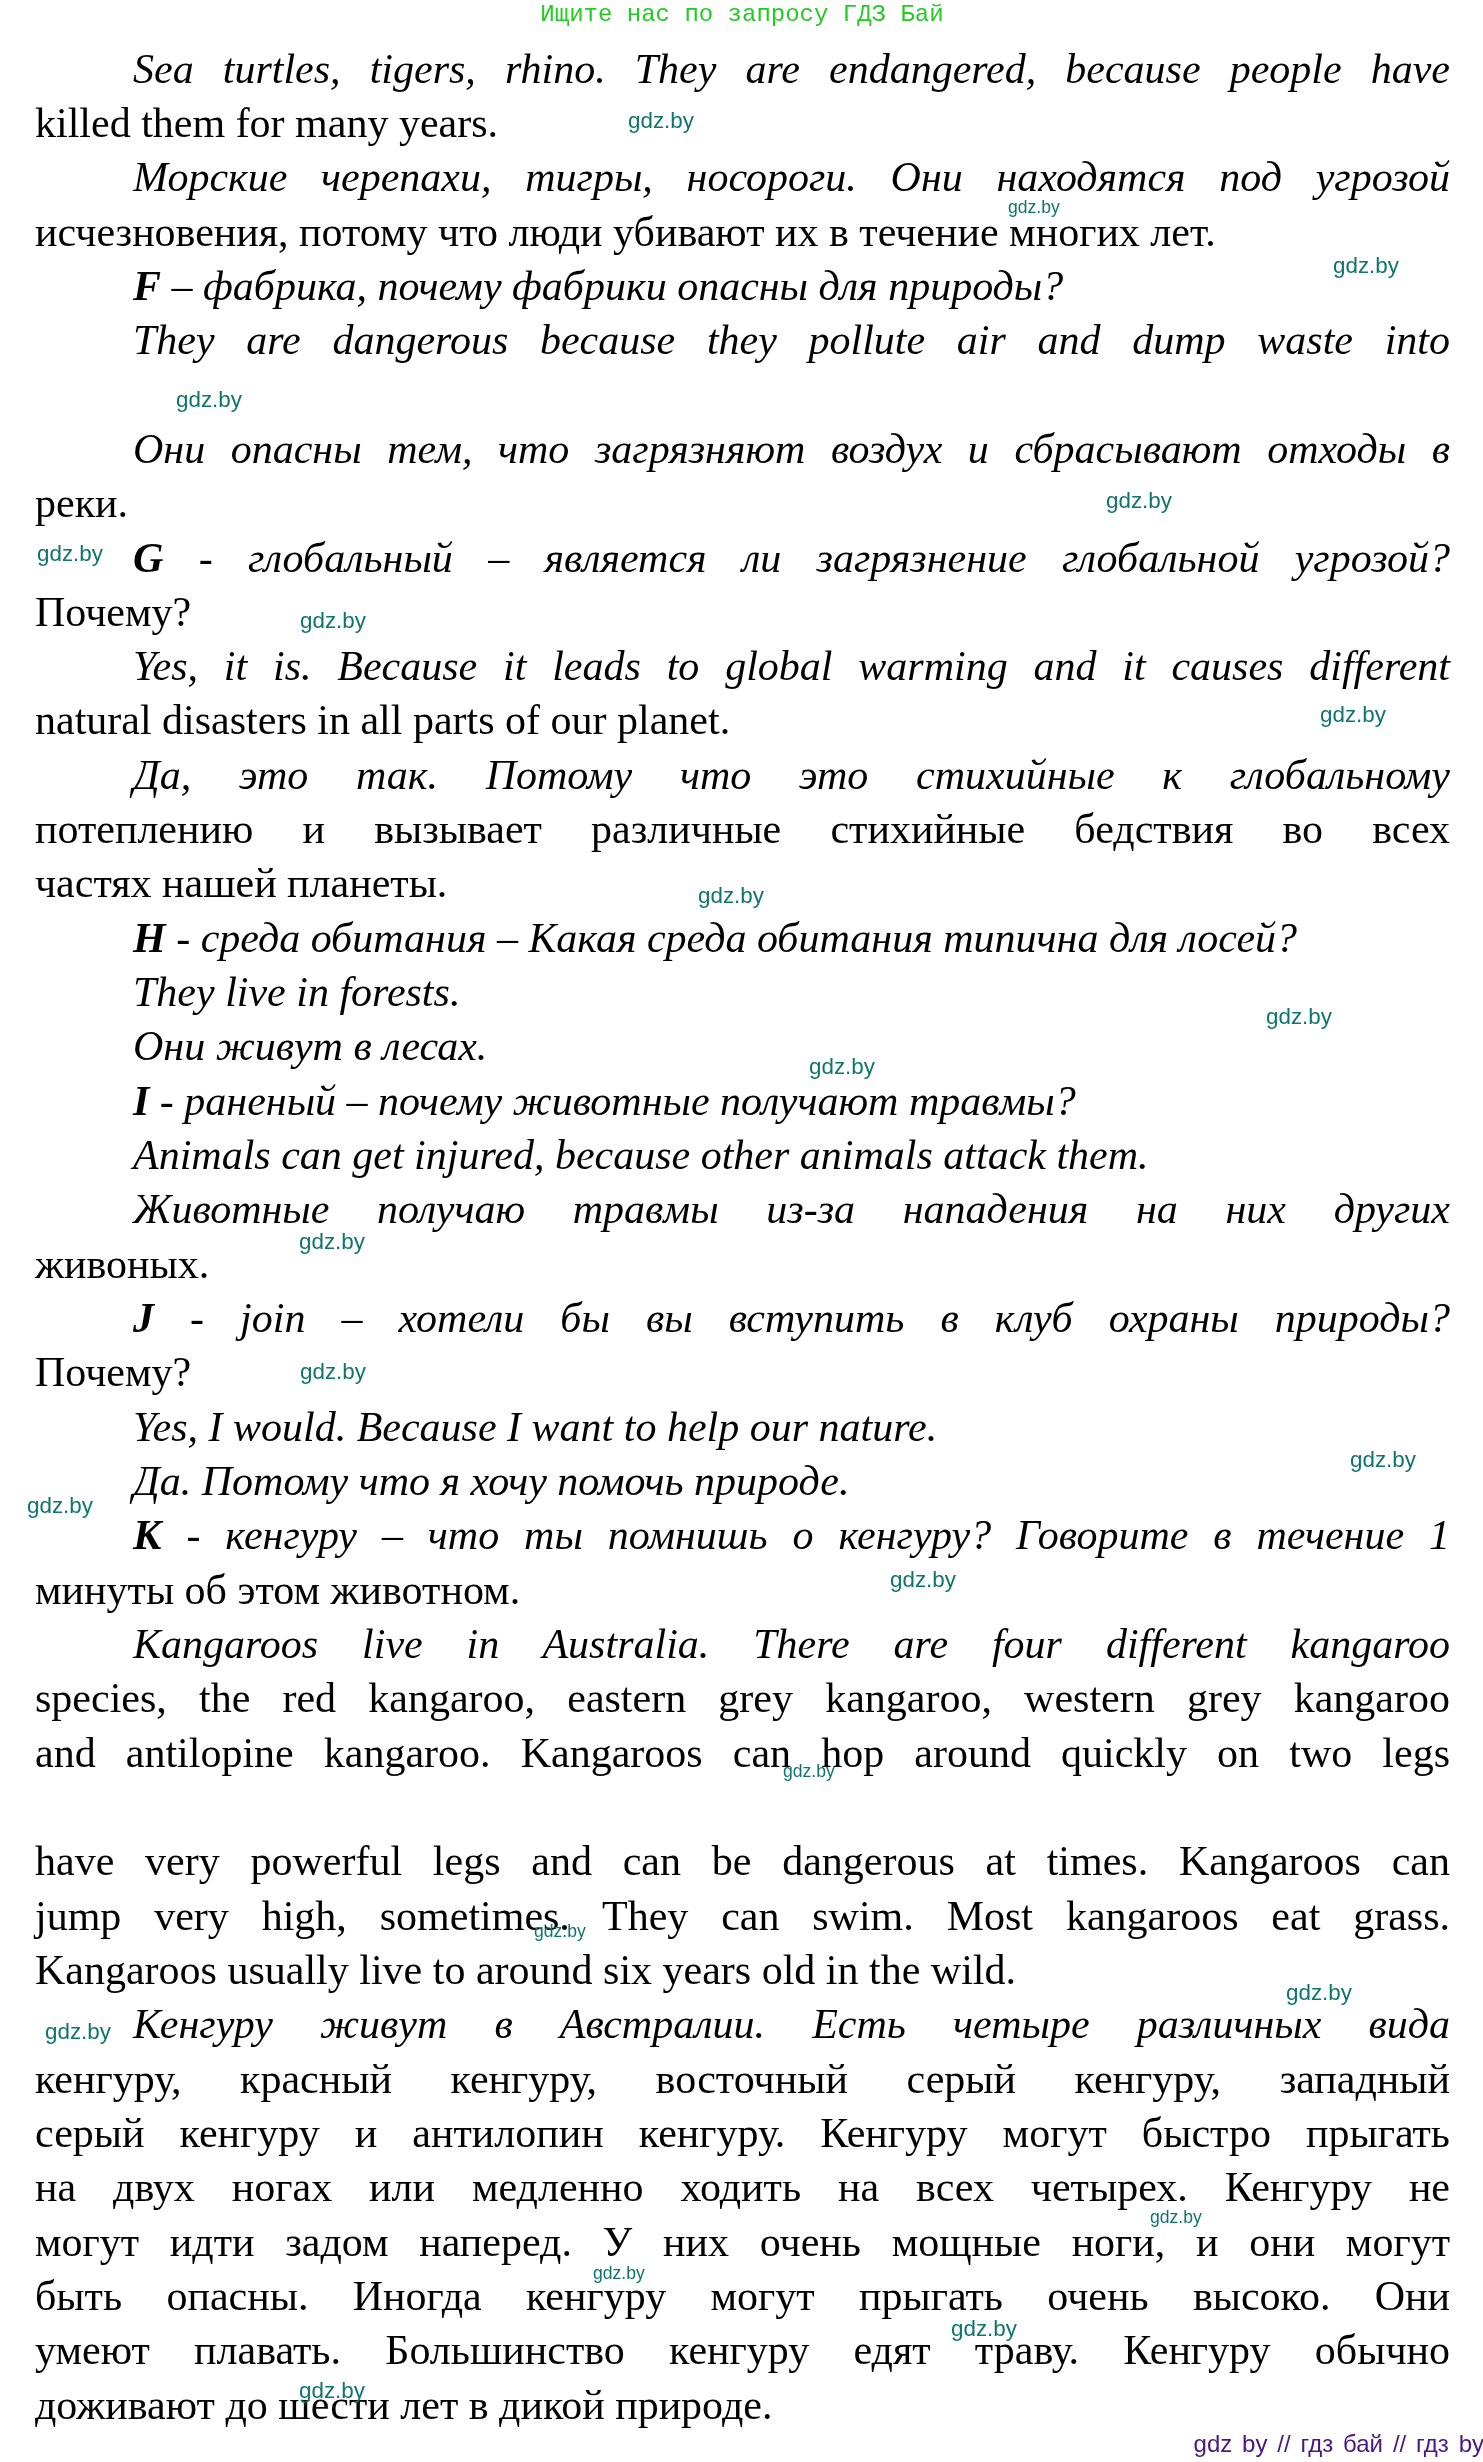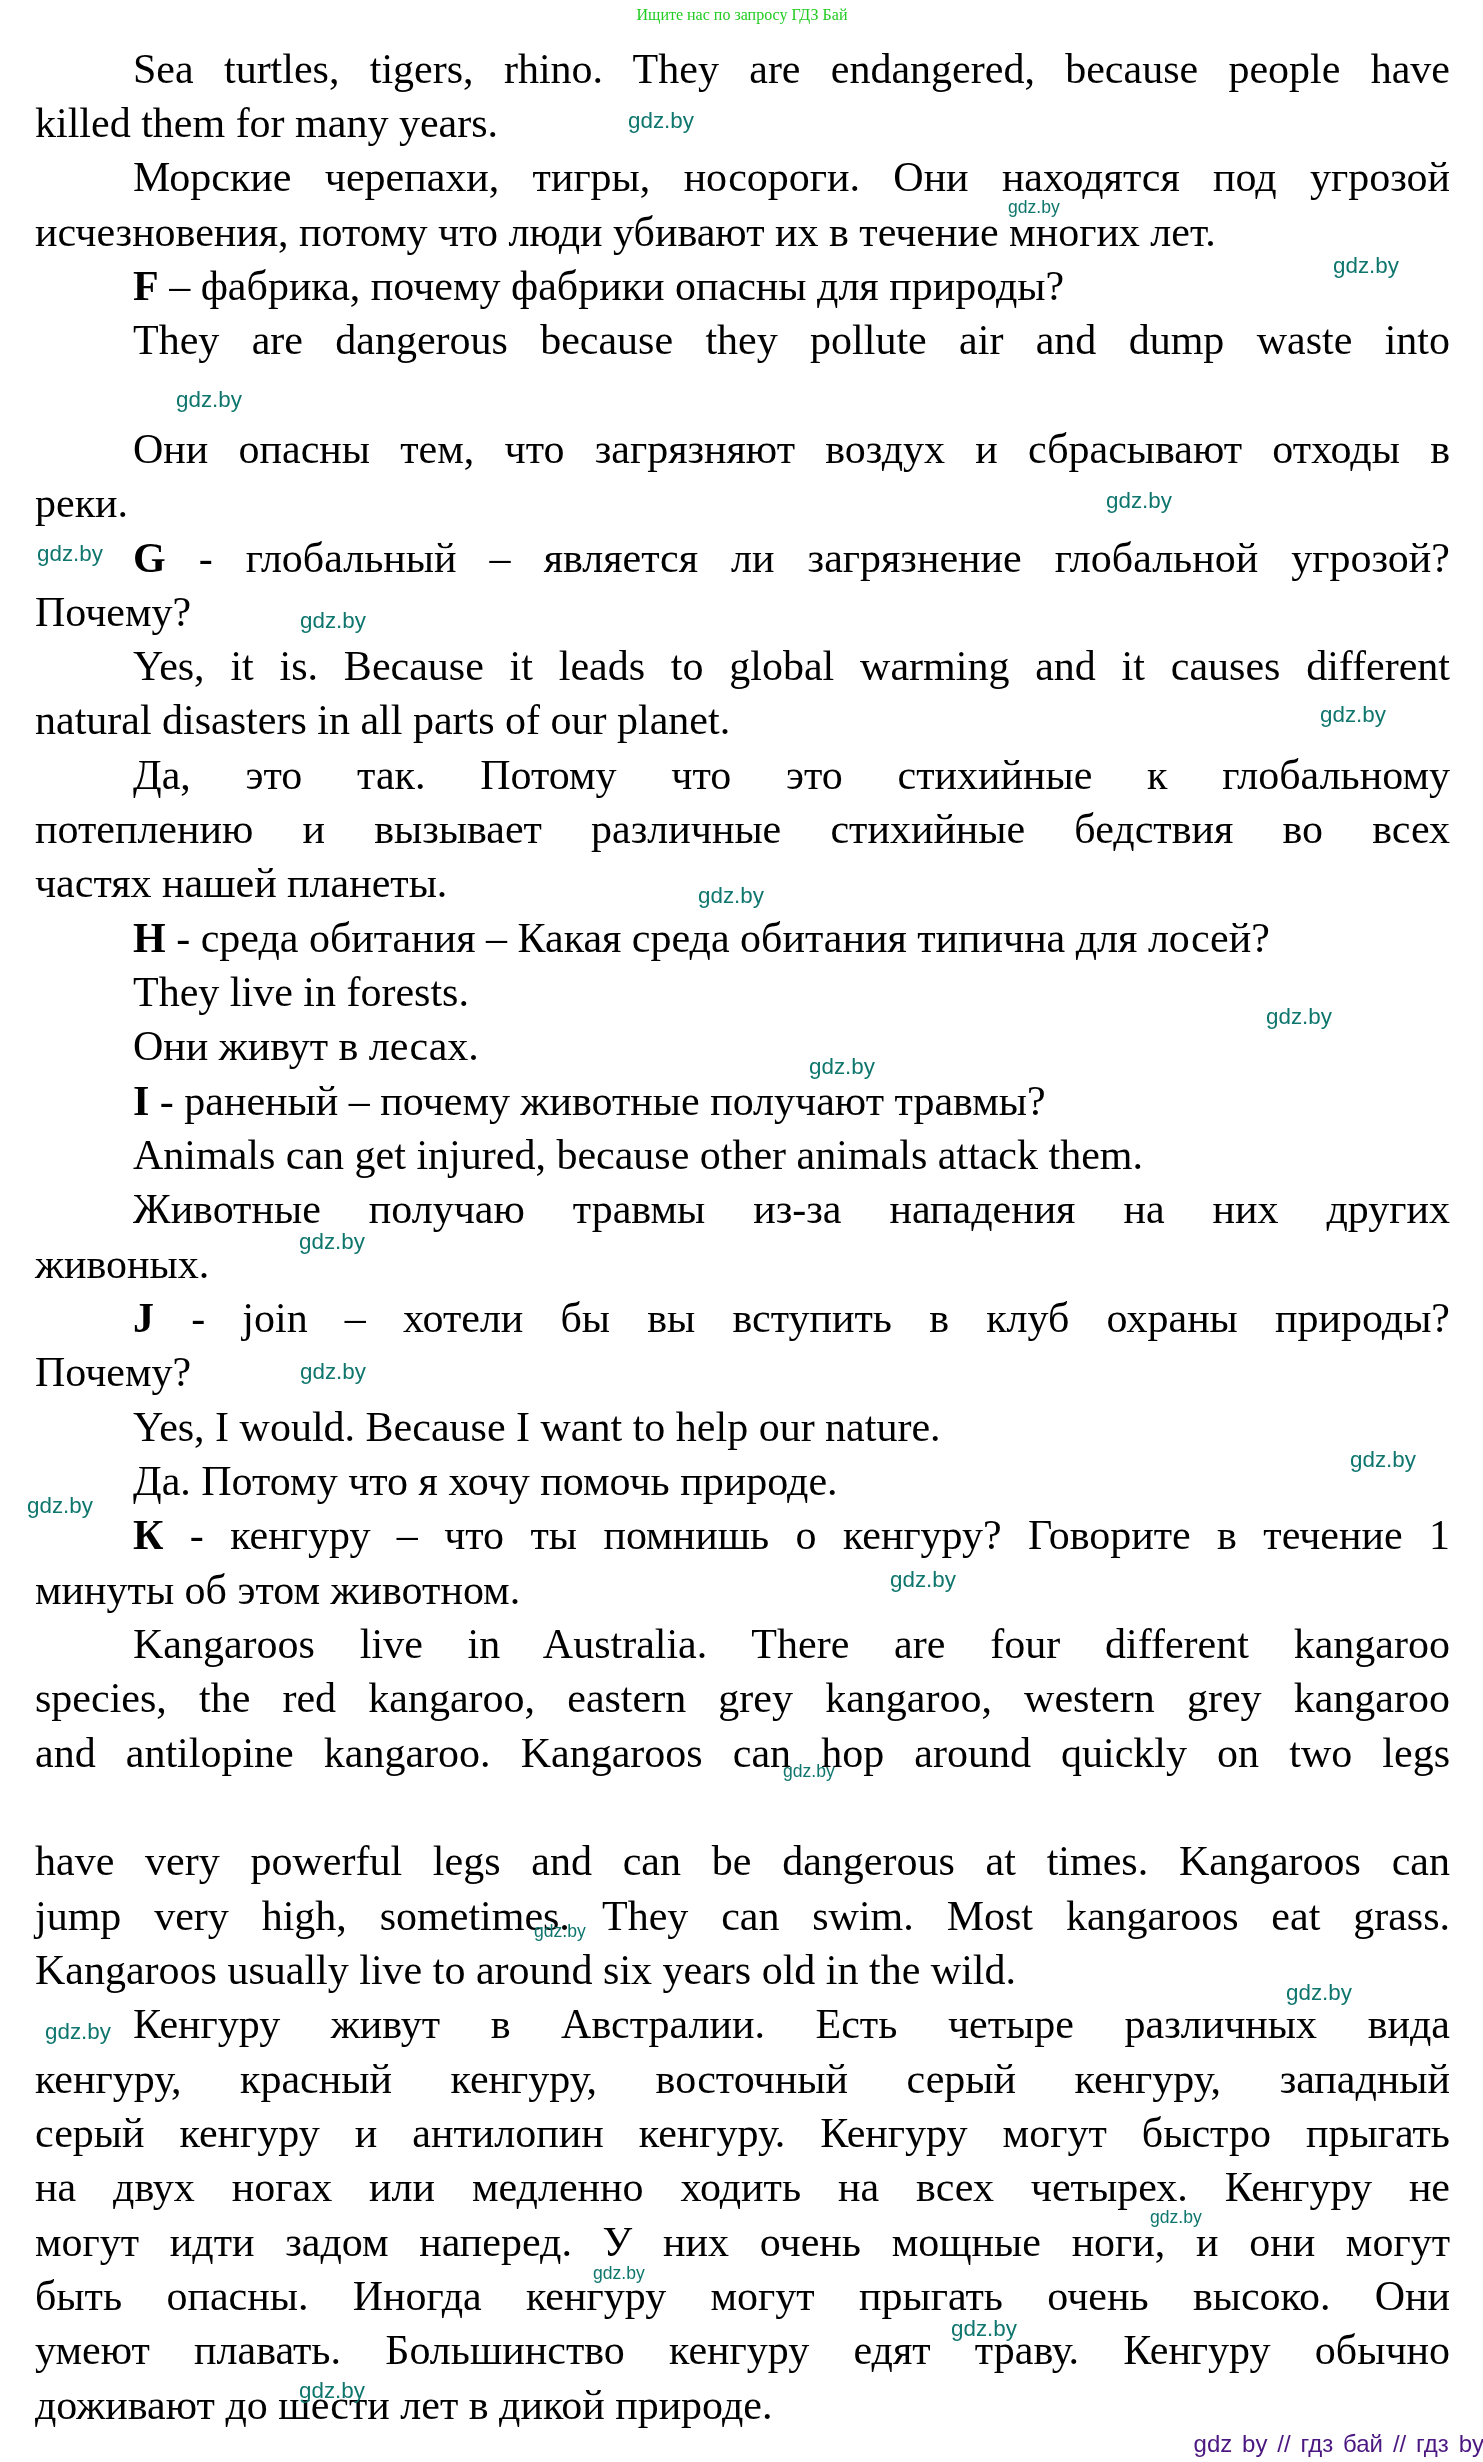--- a/index.html
+++ b/index.html
@@ -1,34 +1,34 @@
 <!DOCTYPE html>
 <html style="font-size:12.8px"><head>
 <meta charset="utf-8">
 <style>
   html, body { margin: 0; padding: 0; background: #ffffff; }
   body { width: 1484px; height: 2462px; position: relative; overflow: hidden; }
   .page { position: absolute; left: 0; top: 0; width: 1484px; height: 2462px; background: #fff; }
   .header-banner {
     position: absolute; left: 0; top: 0; width: 1484px; height: 29px;
-    text-align: center; font-family: Liberation Serif, serif;
-    font-size: 16px; line-height: 29px; color: #22cc22;
+    text-align: center; font-family: Liberation Mono, monospace;
+    font-size: 24px; line-height: 29px; color: #22cc22;
   }
   .footer-banner {
     position: absolute; left: 0; top: 2429px; width: 1484px; height: 29px;
     text-align: right; font-family: "Liberation Sans", "DejaVu Sans", sans-serif;
     font-size: 24px; line-height: 29px; color: #4b1780; word-spacing: 3.2px;
   }
   .line {
     position: absolute; left: 35px; width: 1415px; height: 54px;
     font-family: "Liberation Serif", "DejaVu Serif", serif;
     font-size: 42px; line-height: 54px; color: #000;
     white-space: nowrap; text-align: justify; text-align-last: justify;
   }
-  .line.indent { left: 133px; width: 1317px; }
+  .line.indent { left: 133px; width: 1317px; font-style: italic; }
   .line.last { text-align: right; text-align-last: left; }
   .line b { font-weight: bold; }
   .wm {
     position: absolute; font-family: "Liberation Sans", "DejaVu Sans", sans-serif;
     font-size: 22.4px; line-height: 24px; color: #0f766e; white-space: nowrap;
   }
 </style>
 </head>
 <body>
 

